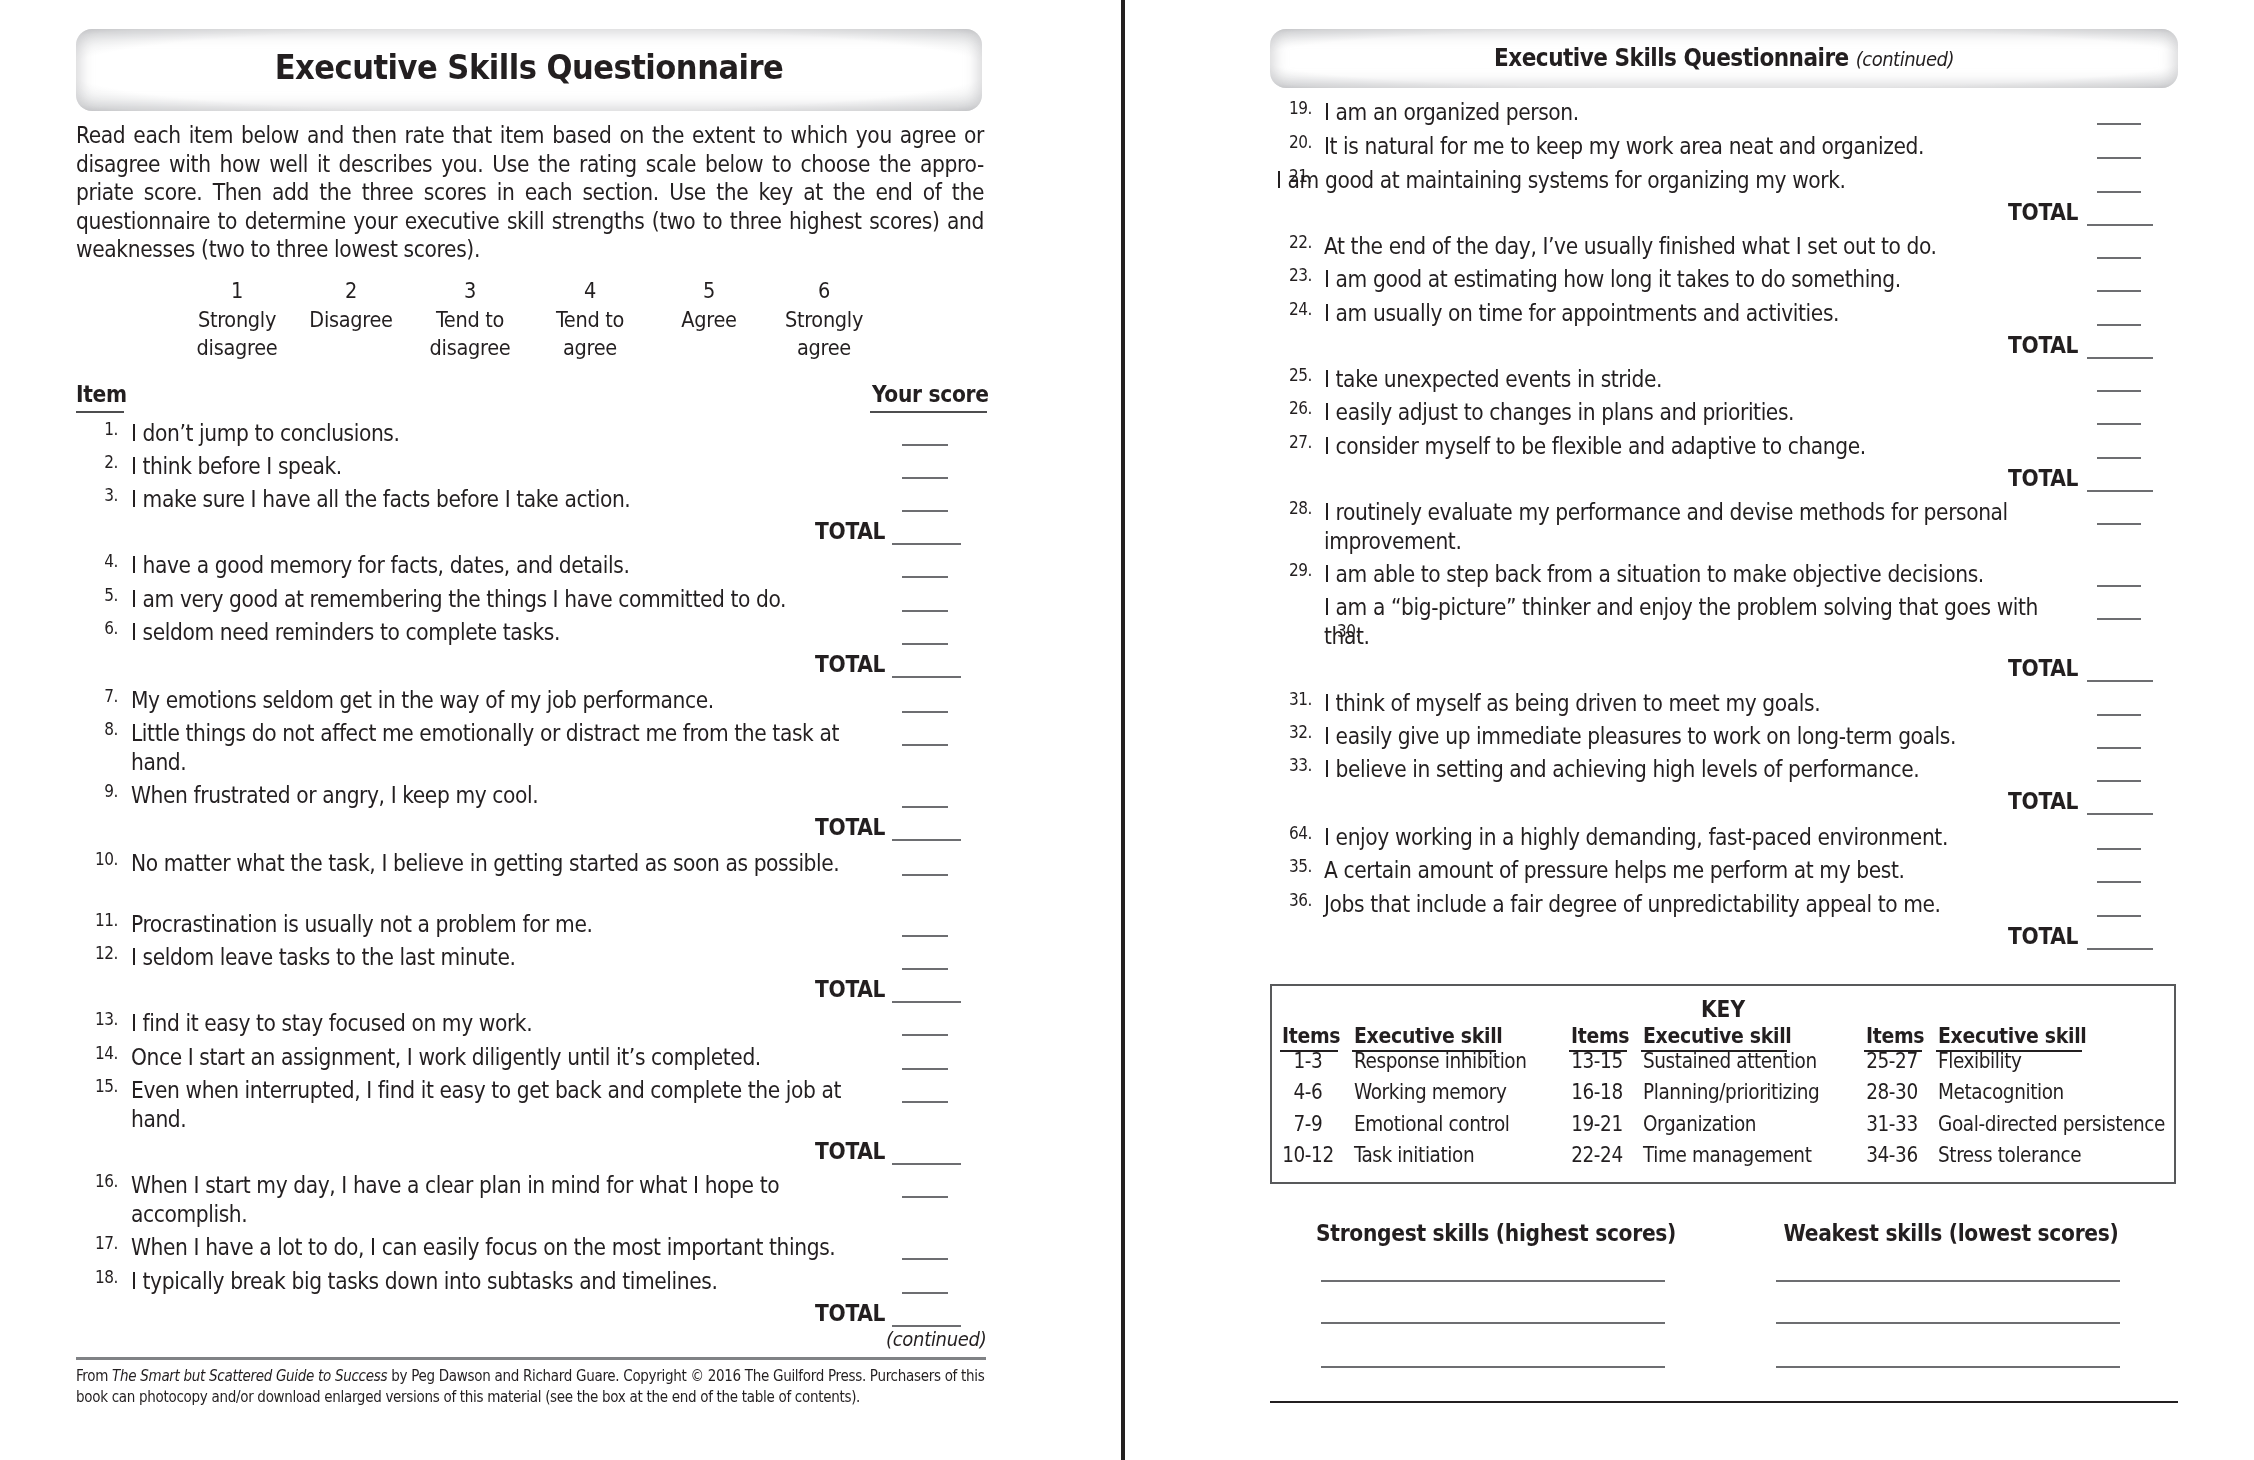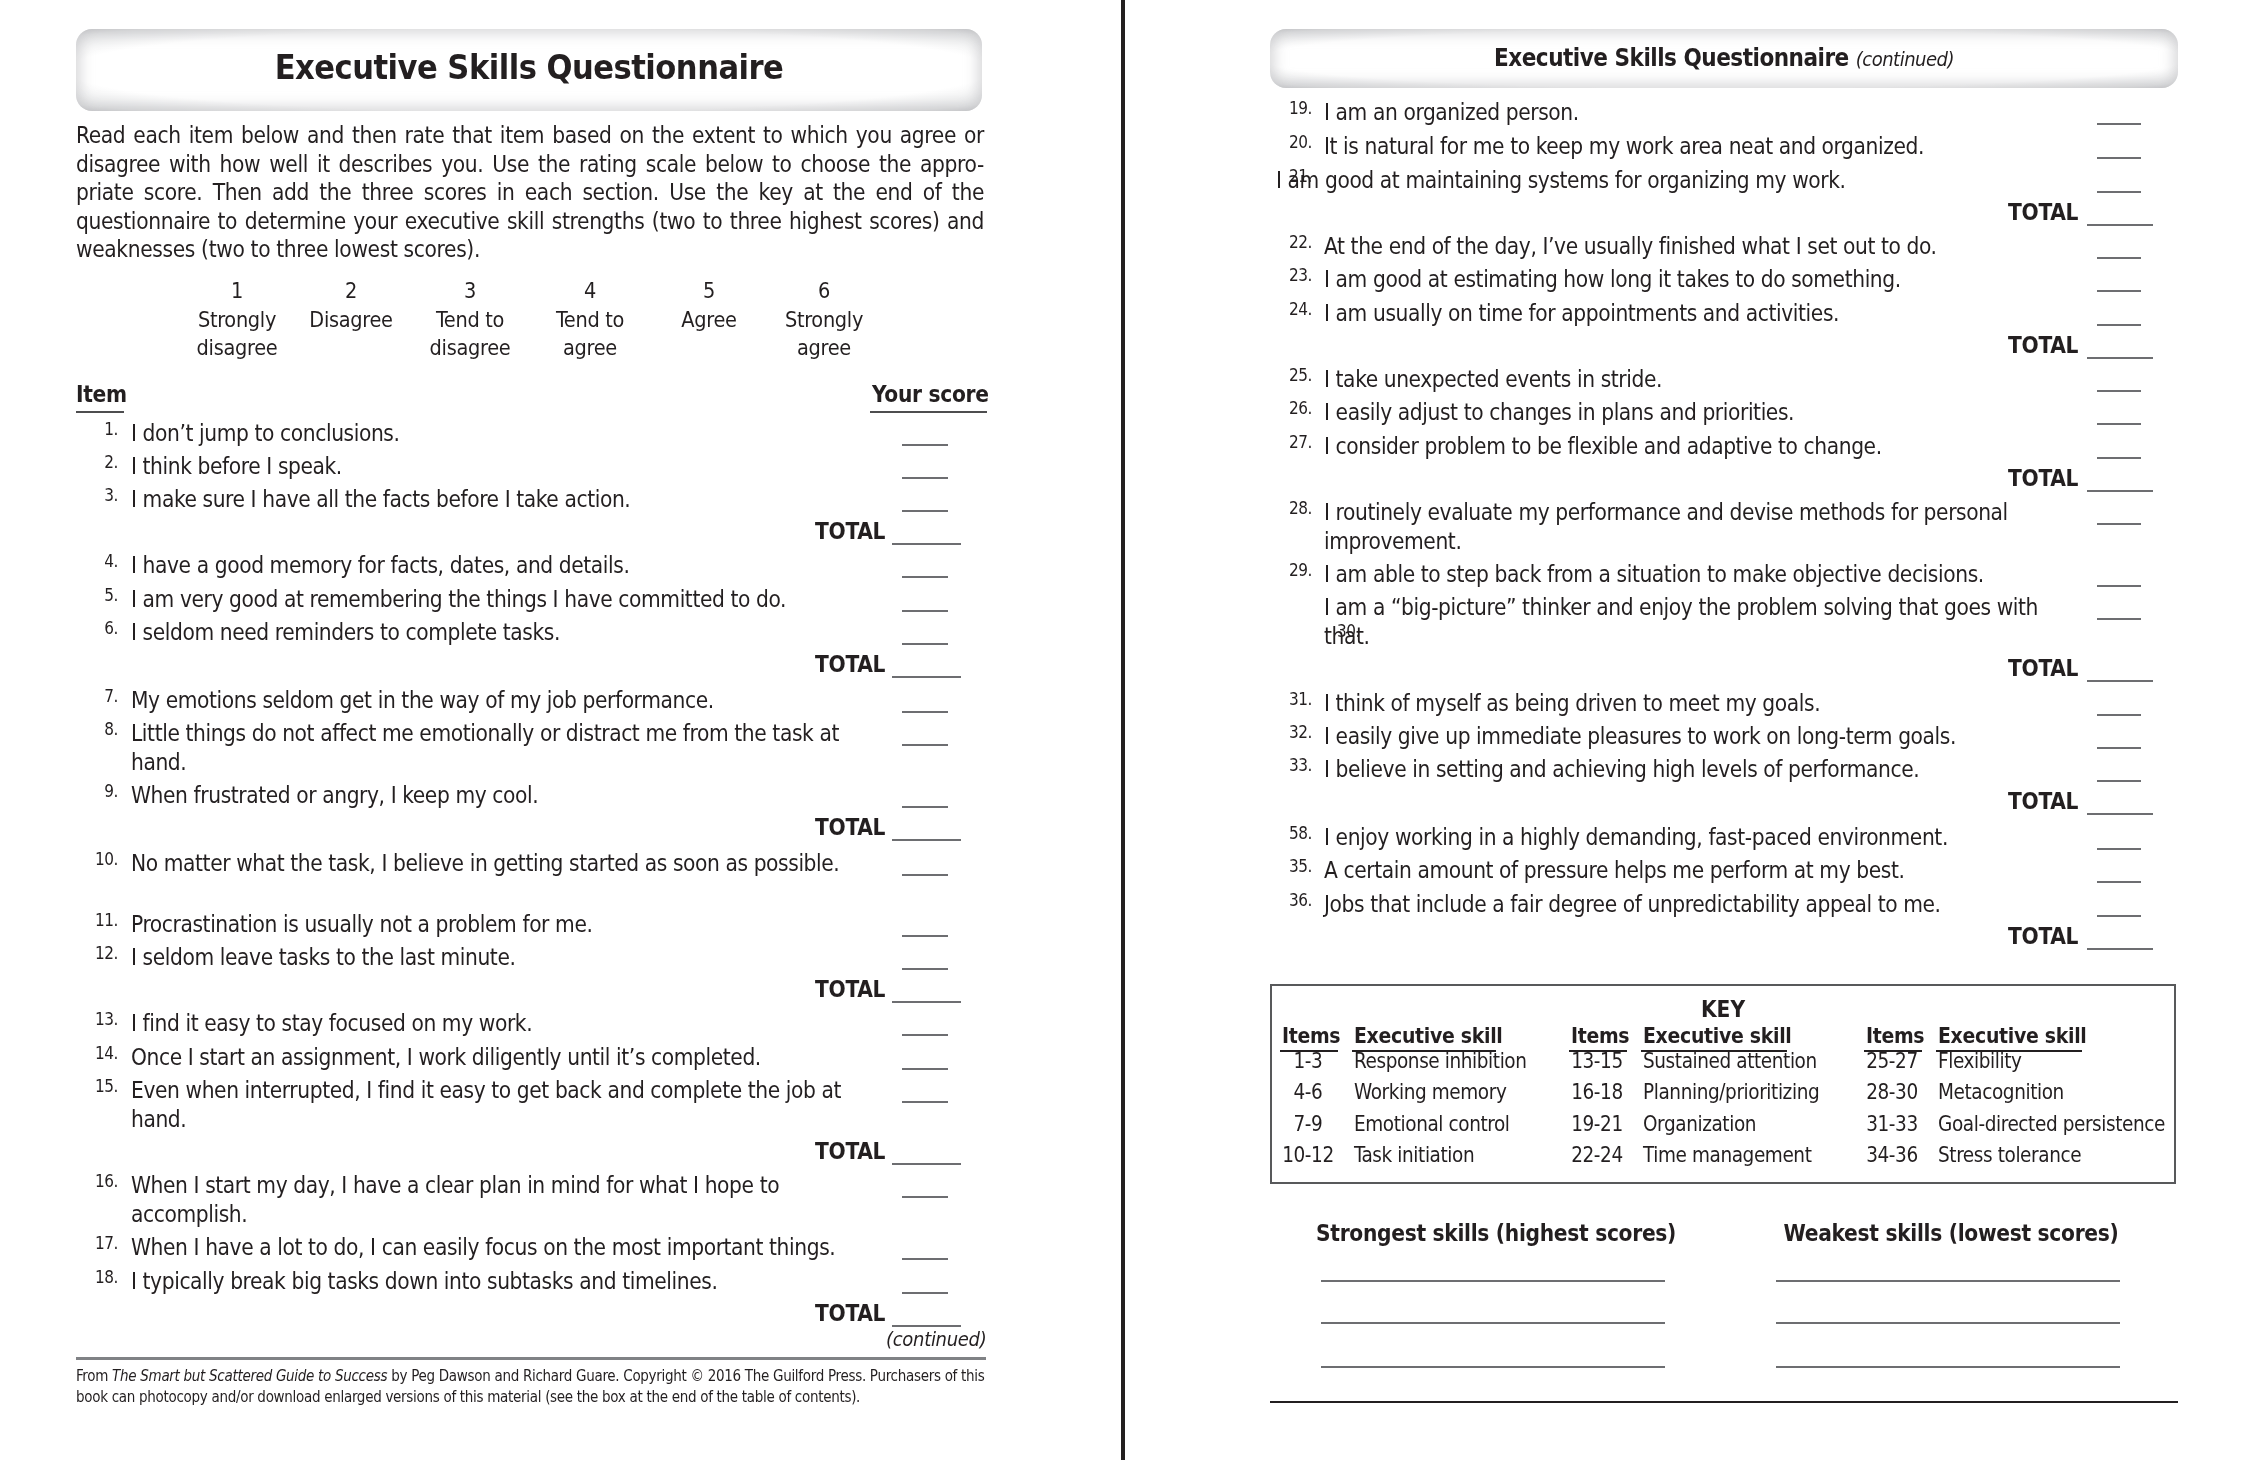--- a/index.html
+++ b/index.html
@@ -234,21 +234,21 @@
         <div class="row-text" style="left:1324px;width:730px;top:365px;">I take unexpected events in stride.</div>
         <div class="blank" style="left:2097px;width:44px;top:390px;"></div>
       </div>
       <div>
         <div class="row-num" style="left:1270px;width:42px;top:398px;">26.</div>
         <div class="row-text" style="left:1324px;width:730px;top:398px;">I easily adjust to changes in plans and priorities.</div>
         <div class="blank" style="left:2097px;width:44px;top:423px;"></div>
       </div>
       <div>
         <div class="row-num" style="left:1270px;width:42px;top:432px;">27.</div>
-        <div class="row-text" style="left:1324px;width:730px;top:432px;">I consider problem to be flexible and adaptive to change.</div>
+        <div class="row-text" style="left:1324px;width:730px;top:432px;">I consider myself to be flexible and adaptive to change.</div>
         <div class="blank" style="left:2097px;width:44px;top:457px;"></div>
       </div>
       <div>
         <div class="row-num" style="left:1270px;width:42px;top:498px;">28.</div>
         <div class="row-text" style="left:1324px;width:730px;top:498px;">I routinely evaluate my performance and devise methods for personal improvement.</div>
         <div class="blank" style="left:2097px;width:44px;top:523px;"></div>
       </div>
       <div>
         <div class="row-num" style="left:1270px;width:42px;top:560px;">29.</div>
         <div class="row-text" style="left:1324px;width:730px;top:560px;">I am able to step back from a situation to make objective decisions.</div>
@@ -268,21 +268,21 @@
         <div class="row-num" style="left:1270px;width:42px;top:722px;">32.</div>
         <div class="row-text" style="left:1324px;width:730px;top:722px;">I easily give up immediate pleasures to work on long-term goals.</div>
         <div class="blank" style="left:2097px;width:44px;top:747px;"></div>
       </div>
       <div>
         <div class="row-num" style="left:1270px;width:42px;top:755px;">33.</div>
         <div class="row-text" style="left:1324px;width:730px;top:755px;">I believe in setting and achieving high levels of performance.</div>
         <div class="blank" style="left:2097px;width:44px;top:780px;"></div>
       </div>
       <div>
-        <div class="row-num" style="left:1270px;width:42px;top:823px;">58.</div>
+        <div class="row-num" style="left:1270px;width:42px;top:823px;">64.</div>
         <div class="row-text" style="left:1324px;width:730px;top:823px;">I enjoy working in a highly demanding, fast-paced environment.</div>
         <div class="blank" style="left:2097px;width:44px;top:848px;"></div>
       </div>
       <div>
         <div class="row-num" style="left:1270px;width:42px;top:856px;">35.</div>
         <div class="row-text" style="left:1324px;width:730px;top:856px;">A certain amount of pressure helps me perform at my best.</div>
         <div class="blank" style="left:2097px;width:44px;top:881px;"></div>
       </div>
       <div>
         <div class="row-num" style="left:1270px;width:42px;top:890px;">36.</div>

